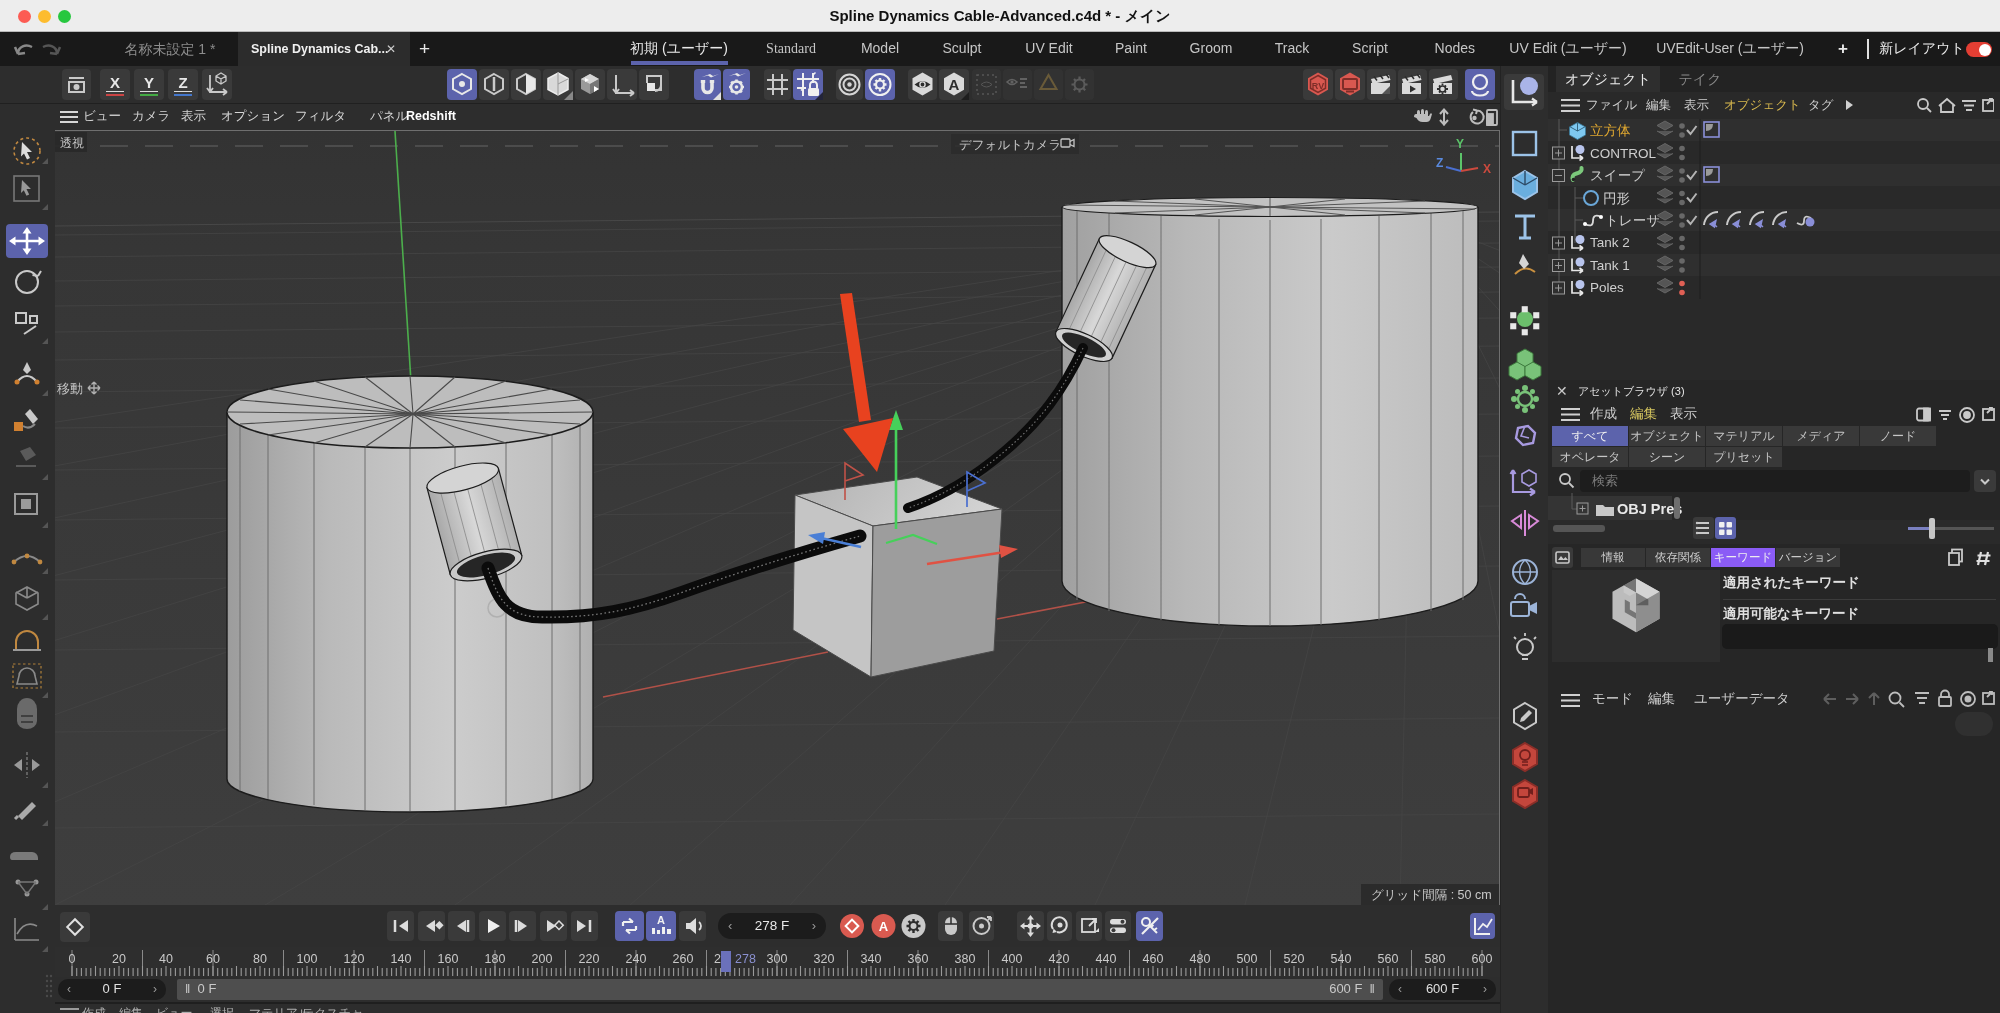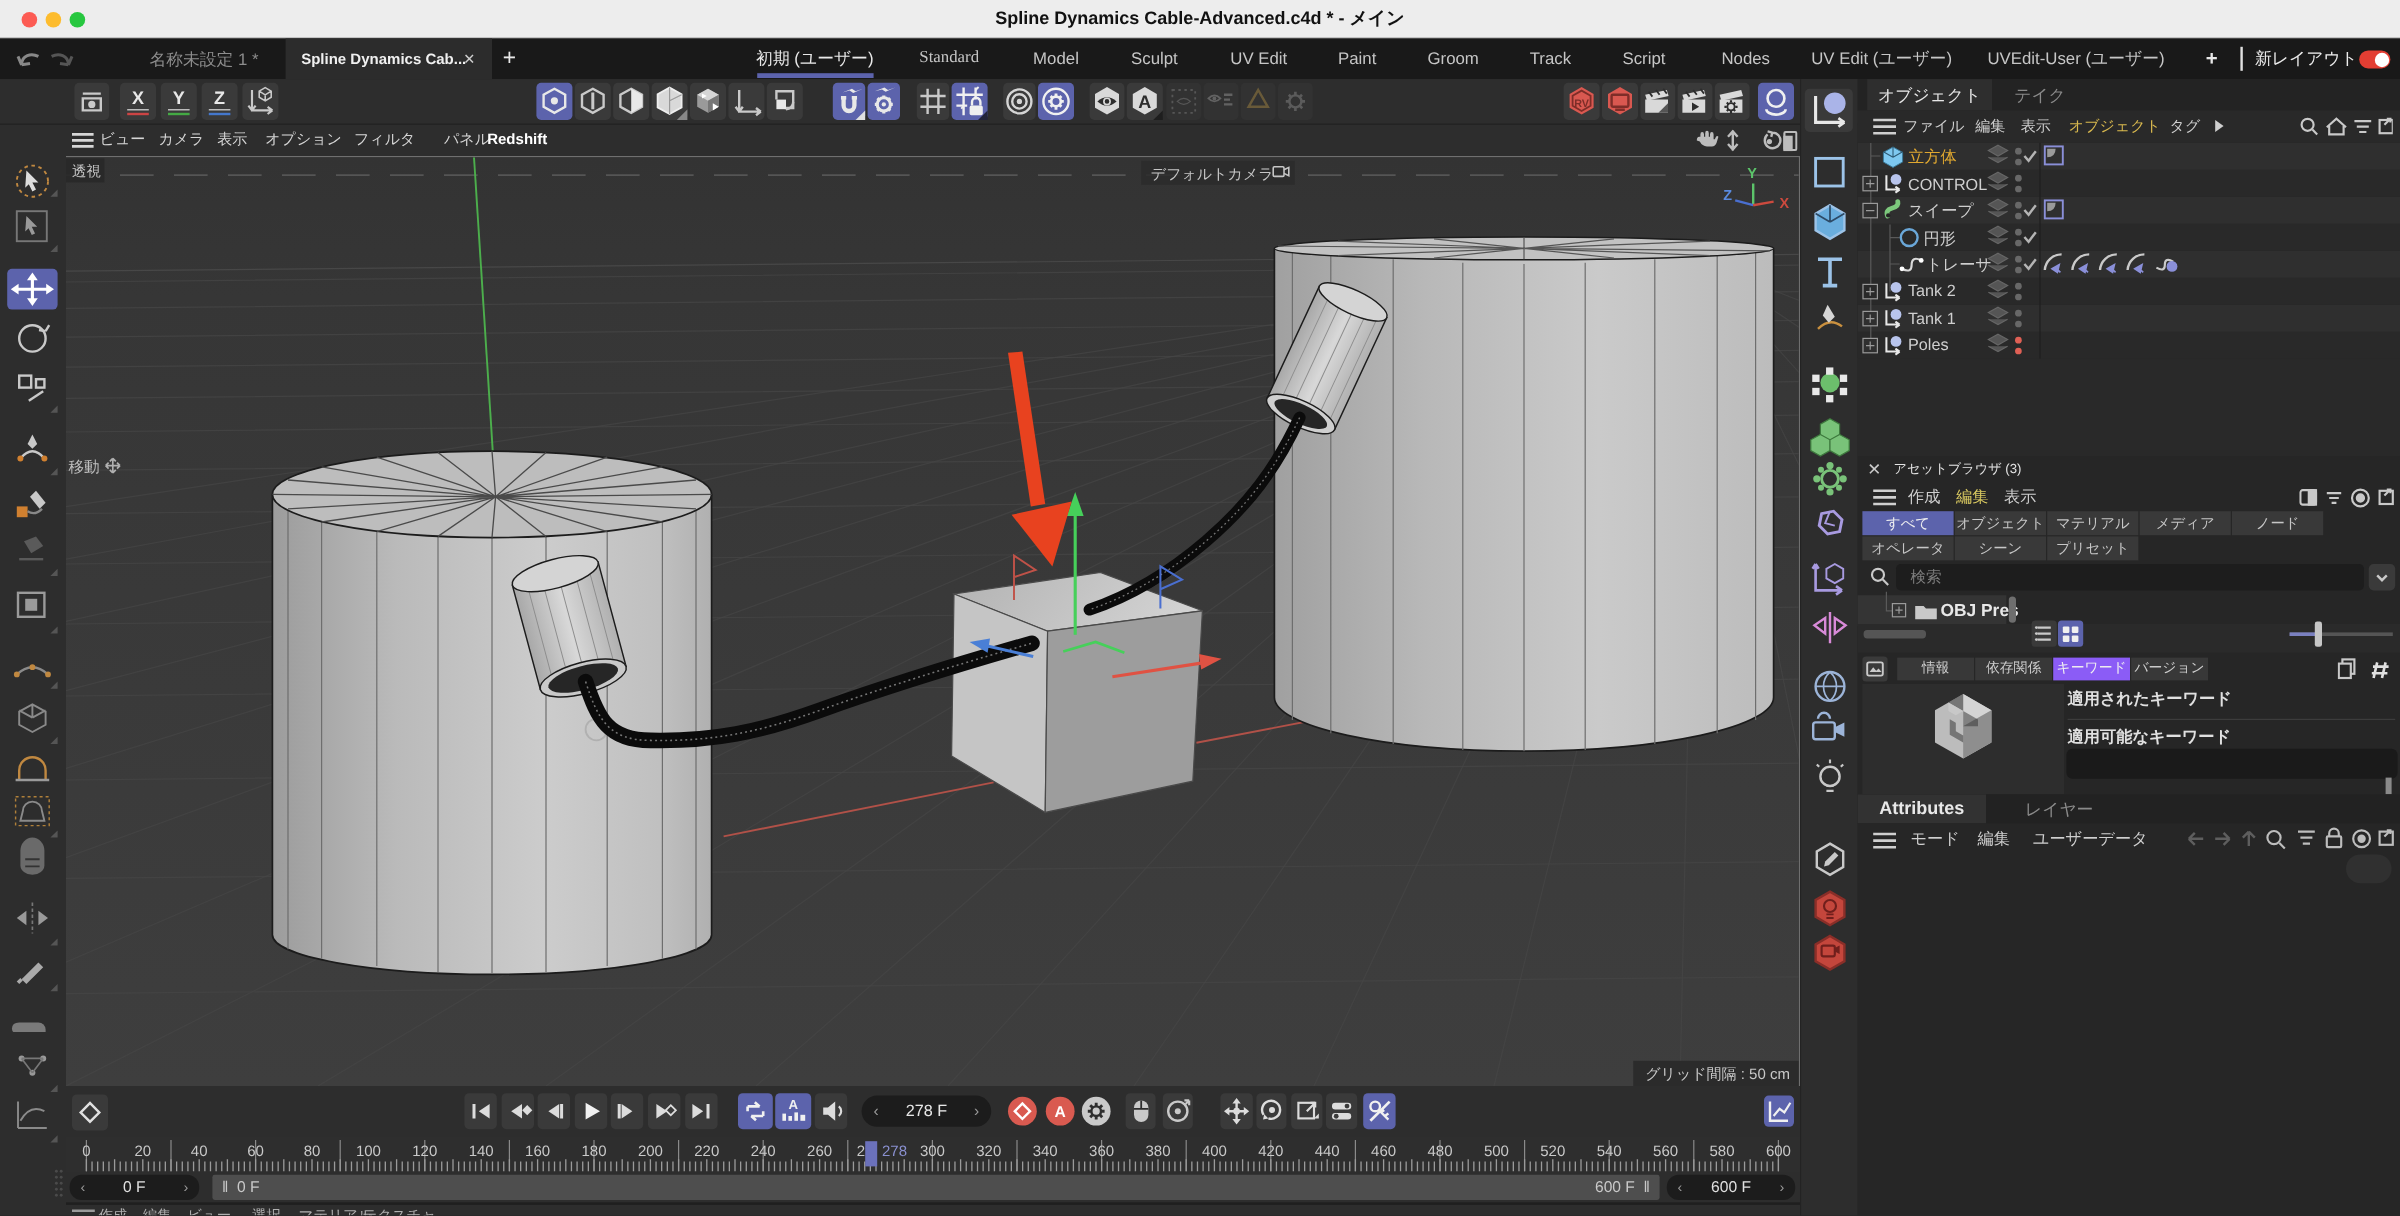--- a/index.html
+++ b/index.html
@@ -869,24 +869,20 @@
       <path d="M25 26 v12 l-10 -5.7 v-11.5 l4.5 2.6 v6.3 l5.5 3.2 z" fill="#2d2d2d" opacity="0.5"></path>
     </svg>
     <div class="abs" style="left:175px;top:194px;color:#e0e0e0;font-size:13.5px;font-weight:bold;">適用されたキーワード</div>
     <div class="abs" style="left:175px;top:219px;width:273px;height:1px;background:#3c3c3c;"></div>
     <div class="abs" style="left:175px;top:225px;color:#e0e0e0;font-size:13.5px;font-weight:bold;">適用可能なキーワード</div>
     <div class="abs" style="left:174px;top:244px;width:276px;height:25px;background:#1a1a1a;border-radius:5px;"></div>
     <div class="abs" style="left:440px;top:268px;width:5px;height:14px;background:#8a8a8a;"></div>
   </div>
 
   <div class="abs" id="attrs" style="left:1548px;top:662px;width:452px;height:351px;background:#262626;">
-    <div class="abs" style="left:0;top:0;width:452px;height:24px;background:#222;">
-      <div class="abs" style="left:0;top:0;width:107px;height:24px;background:#323232;color:#e8e8e8;font-size:15px;font-weight:bold;text-align:center;line-height:24px;">Attributes</div>
-      <div class="abs" style="left:130px;top:0;width:76px;height:24px;color:#8a8a8a;font-size:14px;text-align:center;line-height:24px;">レイヤー</div>
-    </div>
     <svg class="abs" style="left:12px;top:31px;" width="21" height="15" viewBox="0 0 21 15">
         <path d="M1 2 h19 M1 7.5 h19 M1 13 h19" stroke="#cfcfcf" stroke-width="2.2"></path>
       </svg>
     <div class="abs" style="left:44px;top:24px;color:#cfcfcf;font-size:13.5px;line-height:26px;">モード</div>
     <div class="abs" style="left:100px;top:24px;color:#cfcfcf;font-size:13.5px;line-height:26px;">編集</div>
     <div class="abs" style="left:146px;top:24px;color:#cfcfcf;font-size:13.5px;line-height:26px;">ユーザーデータ</div>
     <svg class="abs" style="left:272px;top:27px;" width="176px" height="20" viewBox="0 0 176 20">
       <g stroke="#5e5e5e" stroke-width="2" fill="none">
           <path d="M16 10 h-12 M4 10 l5 -5 M4 10 l5 5 M26 10 h12 M38 10 l-5 -5 M38 10 l-5 5 M54 16 v-12 M54 4 l-5 5 M54 4 l5 5"></path>
         </g>

